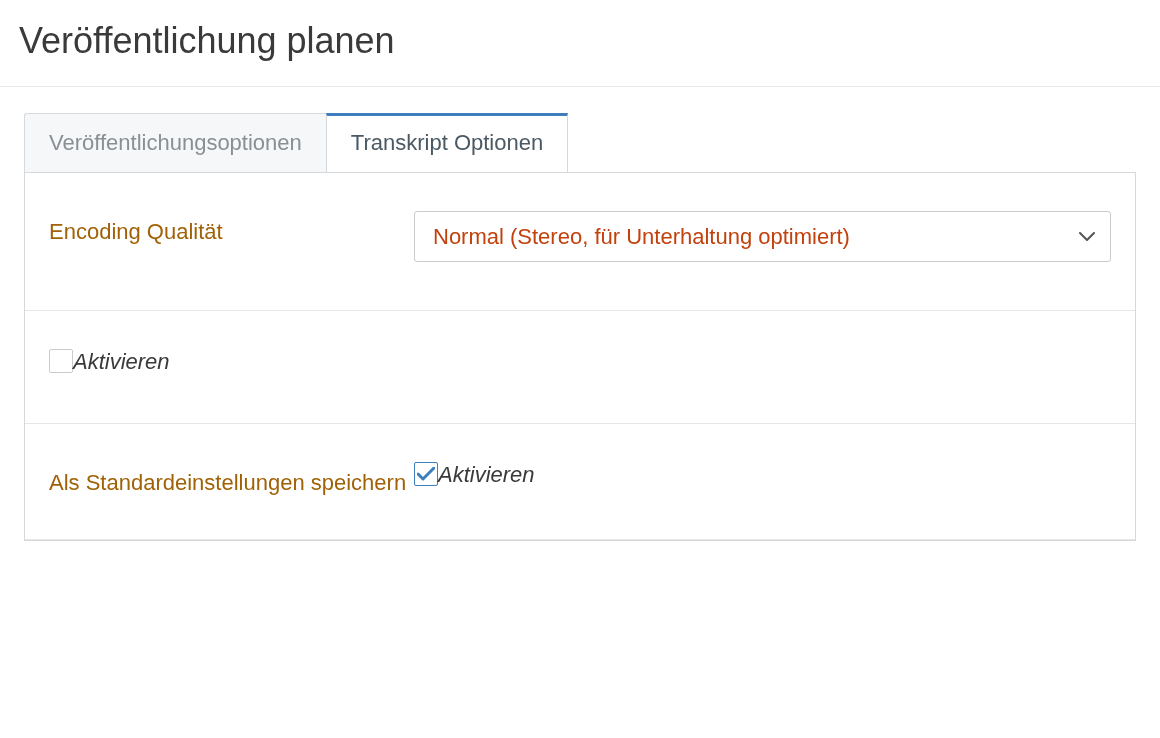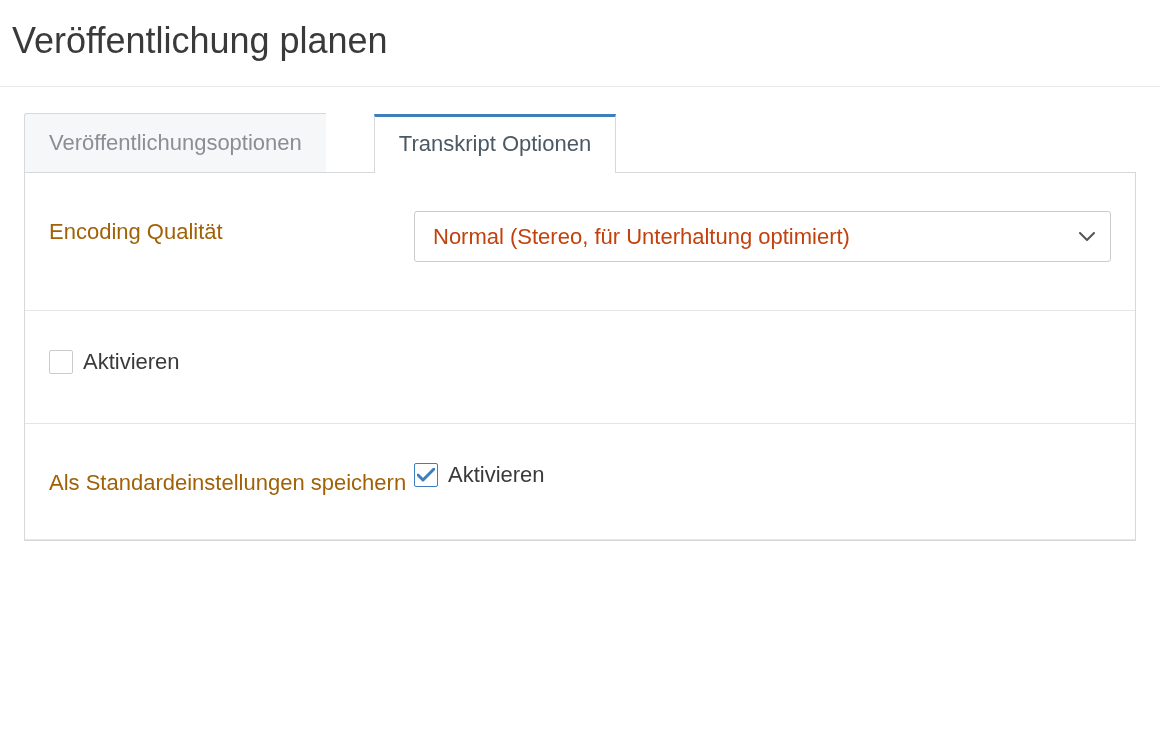--- a/index.html
+++ b/index.html
@@ -8,35 +8,34 @@
       box-sizing: border-box;
     }
     body {
       font-family: -apple-system, BlinkMacSystemFont, "Segoe UI", "Helvetica Neue", Arial, sans-serif;
       background: #fff;
       color: #3a3a3a;
       width: 1160px;
       height: 738px;
     }
     .page-header {
-      padding: 20px 28px 24px 12px;
+      padding: 20px 28px 24px 19px;
       border-bottom: 1px solid #eaeaea;
     }
     .page-title {
       font-size: 36px;
       font-weight: 400;
       color: #3a3a3a;
     }
     .content {
       padding: 26px 24px 0 24px;
     }
     .tabs {
       display: flex;
-      align-items: flex-end;
-      gap: 48px;
+      align-items: flex-start;
     }
     .tab {
       padding: 16px 24px;
       font-size: 22px;
       border: 1px solid #d6d9dc;
       border-bottom: none;
       background: #f6f7f8;
       color: #8a8f94;
       cursor: pointer;
       margin-right: 0px;
@@ -108,22 +107,21 @@
       transform: translateY(-50%);
       pointer-events: none;
     }
     .select-caret svg {
       width: 16px;
       height: 10px;
       display: block;
     }
     .checkbox-row {
       display: flex;
-      align-items: center;
-      gap: 10px;
+      font-style: italic;
     }
     .checkbox {
       width: 24px;
       height: 24px;
       border: 1px solid #c9cccf;
       border-radius: 2px;
       background: #fff;
       cursor: pointer;
       display: flex;
       align-items: center;

